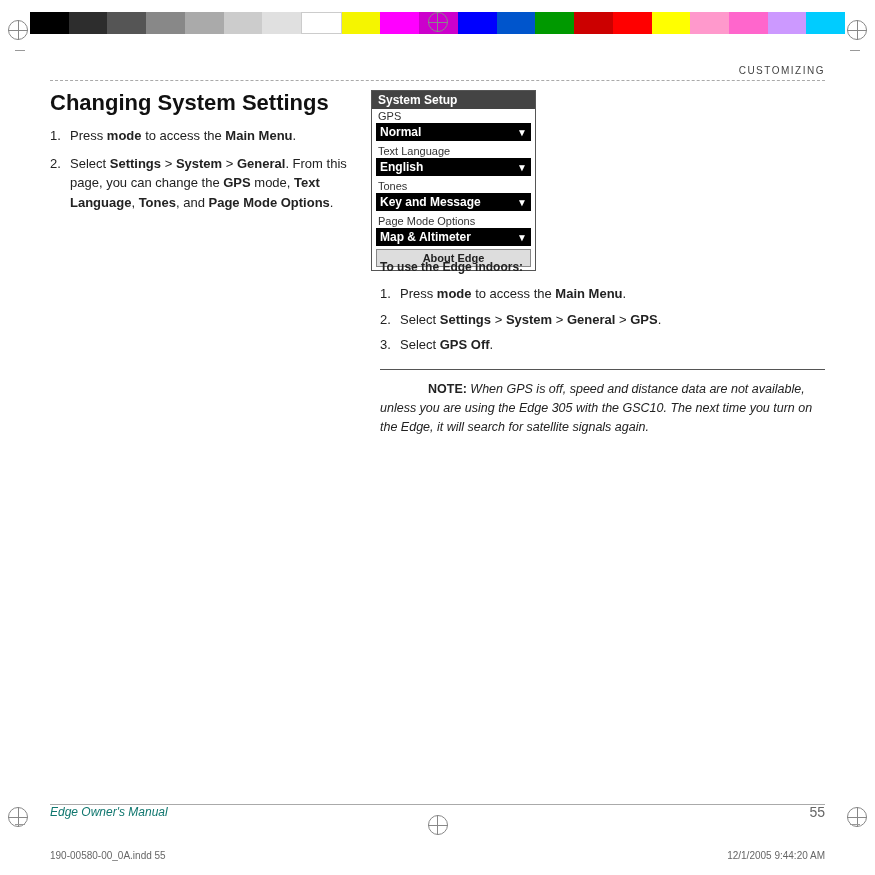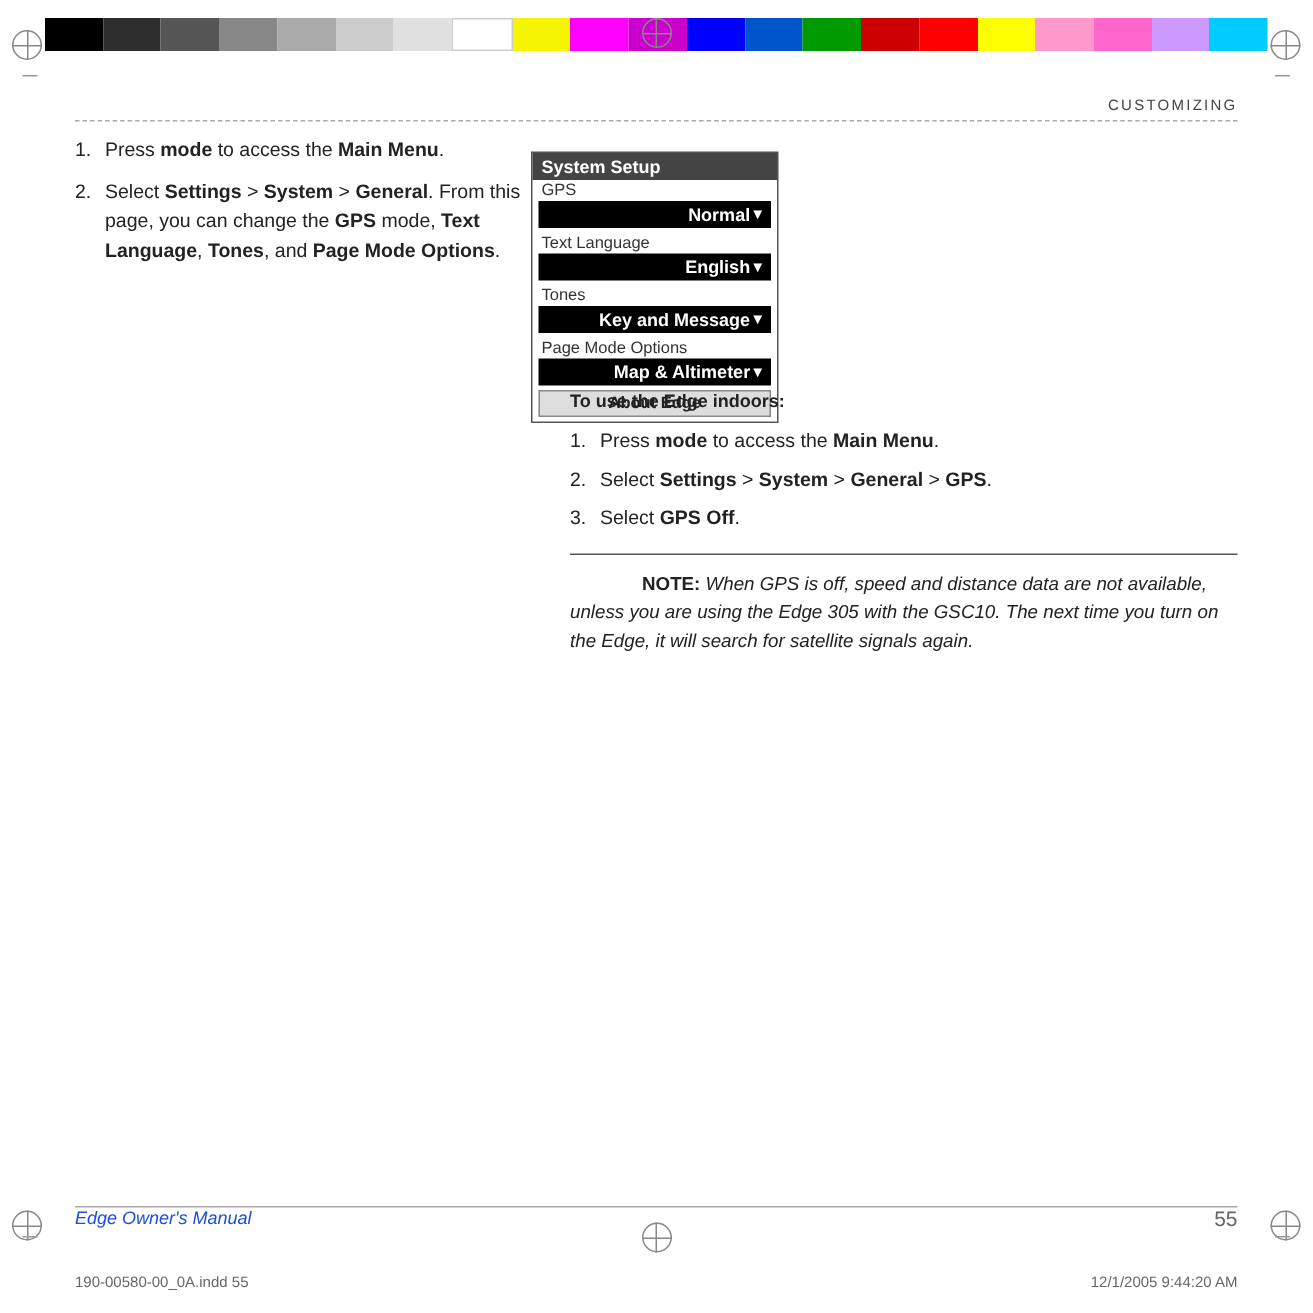--- a/index.html
+++ b/index.html
@@ -170,21 +170,21 @@
     }
     .setup-dropdown {
       display: flex;
       align-items: center;
       background: #000;
       color: #fff;
       padding: 2px 4px;
       margin: 0 4px;
       font-size: 12px;
       font-weight: bold;
-      justify-content: flex-end;
+      justify-content: space-between;
     }
     .setup-dropdown .arrow {
       font-size: 10px;
     }
     .setup-spacer {
       height: 3px;
     }
     .setup-about {
       text-align: center;
       background: #ddd;
@@ -244,21 +244,21 @@
       bottom: 55px;
       left: 50px;
       right: 50px;
       display: flex;
       justify-content: space-between;
       align-items: center;
     }
     .footer-left {
       font-size: 12px;
       font-style: italic;
-      color: #1d4ed8;
+      color: #0f766e;
     }
     .footer-right {
       font-size: 14px;
       color: #666;
     }
 
     .footer-divider {
       position: absolute;
       bottom: 70px;
       left: 50px;
@@ -324,35 +324,36 @@
 <div class="crop-bl-h"></div>
 <div class="crop-br-h"></div>
 
 <div class="content">
 
   <div class="customizing-header">CUSTOMIZING</div>
 
   <div class="divider-top"></div>
 
   <div class="left-col">
+    <h1 class="section-title">Changing System Settings</h1>
 
 
     <ol class="numbered-list">
       <li>
         <span class="num">1.</span>
         Press <b>mode</b> to access the <b>Main Menu</b>.
       </li>
       <li>
         <span class="num">2.</span>
         Select <b>Settings</b> &gt; <b>System</b> &gt; <b>General</b>. From this page, you can change the <b>GPS</b> mode, <b>Text Language</b>, <b>Tones</b>, and <b>Page Mode Options</b>.
       </li>
     </ol>
   </div>
 
-  <div style="position:absolute; top:30px; left:304px;margin-top:11px;">
+  <div style="position:absolute; top:30px; left:321px;">
     <div class="system-setup-box">
       <div class="setup-title">System Setup</div>
       <div class="setup-label">GPS</div>
       <div class="setup-dropdown">
         <span>Normal</span>
         <span class="arrow">▼</span>
       </div>
       <div class="setup-spacer"></div>
       <div class="setup-label">Text Language</div>
       <div class="setup-dropdown">

